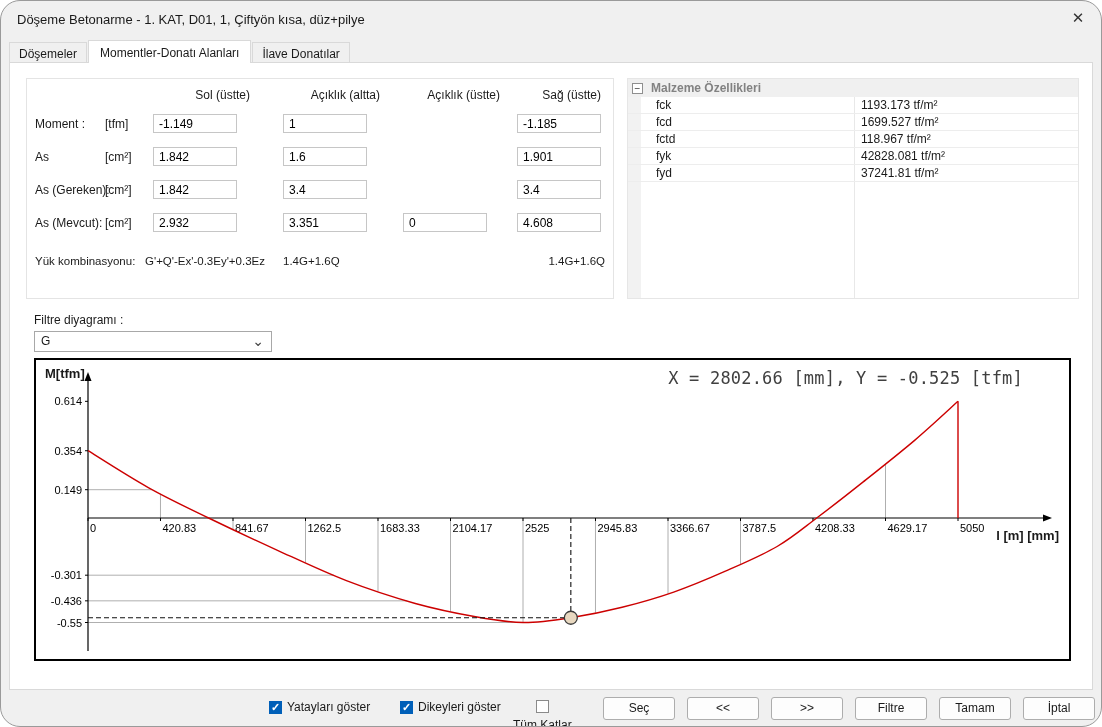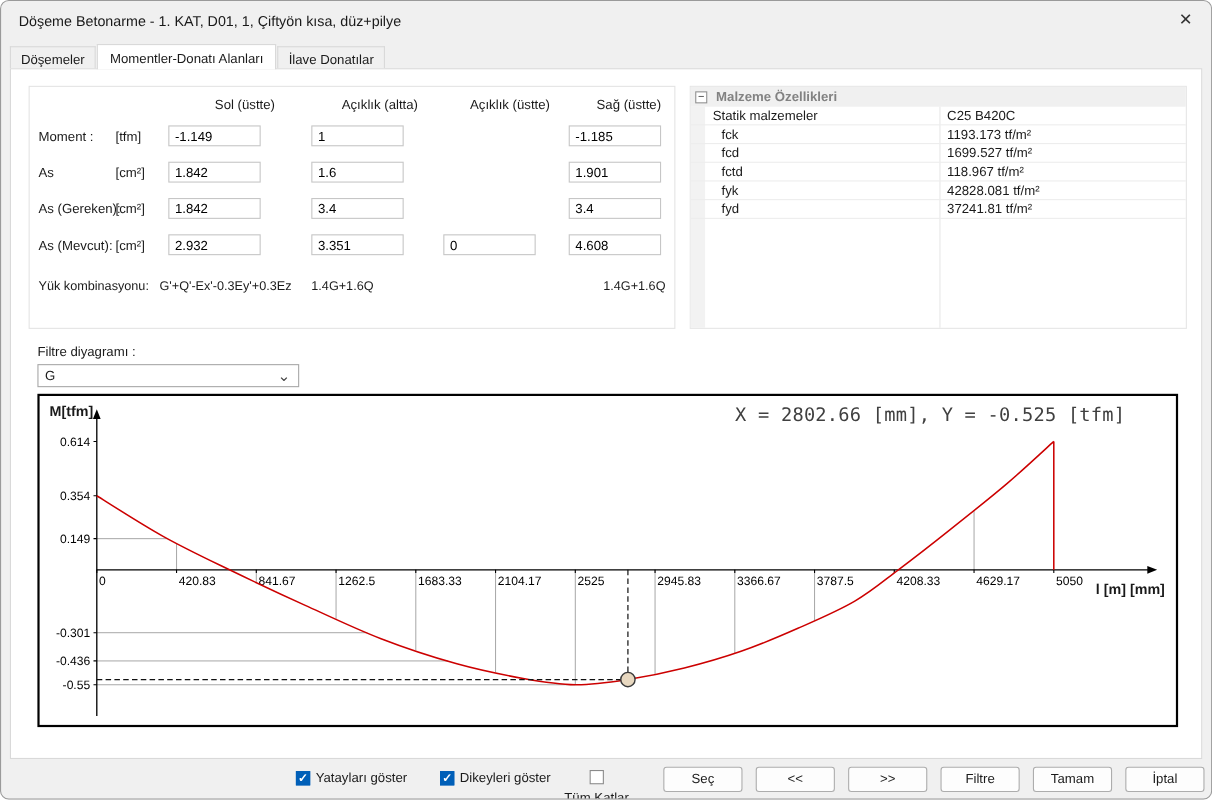--- a/index.html
+++ b/index.html
@@ -1,19 +1,19 @@
 <!DOCTYPE html>
 <html><head>
 <meta charset="utf-8">
 <style>
   * { box-sizing: border-box; margin: 0; padding: 0; }
   body { font-family: "Liberation Sans", sans-serif; background: #ffffff; }
   .window {
     position: relative; width: 1102px; height: 727px;
-    background: #f0f0f0; border: 1px solid #9a9a9a; border-radius: 8px;
+    background: #f0f0f0; border: 1px solid #9a9a9a; border-radius: 20px;
     overflow: hidden; font-size: 12px; color: #1a1a1a;
   }
   
   .titlebar { position: absolute; top: 0; left: 0; right: 0; height: 38px; }
   .titlebar .title { position: absolute; left: 16px; top: 11px; font-size: 13px; color: #191919; }
   .close-btn { position: absolute; right: 0; top: 0; width: 46px; height: 34px;
     display: flex; align-items: center; justify-content: center; font-size: 15px; color: #333; cursor: default; }
   
   .tabstrip { position: absolute; top: 39px; left: 8px; display: flex; z-index: 3; }
   .tab { padding: 4px 9px 3px 9px; border: 1px solid #d9d9d9; border-bottom: none;
@@ -128,24 +128,20 @@
       <div class="combo" style="right:8px">1.4G+1.6Q</div>
     </div>
 
     <div class="material-panel">
       <div class="mp-header">
         <span class="collapse-box">−</span>
         <span class="mp-title">Malzeme Özellikleri</span>
       </div>
       <div class="mp-gutter"></div>
       <div class="mp-vsep"></div>
-      <div class="m-row">
-        <div class="m-name">Statik malzemeler</div>
-        <div class="m-value">C25 B420C</div>
-      </div>
       <div class="m-row indent">
         <div class="m-name">fck</div>
         <div class="m-value">1193.173 tf/m²</div>
       </div>
       <div class="m-row indent">
         <div class="m-name">fcd</div>
         <div class="m-value">1699.527 tf/m²</div>
       </div>
       <div class="m-row indent">
         <div class="m-name">fctd</div>

